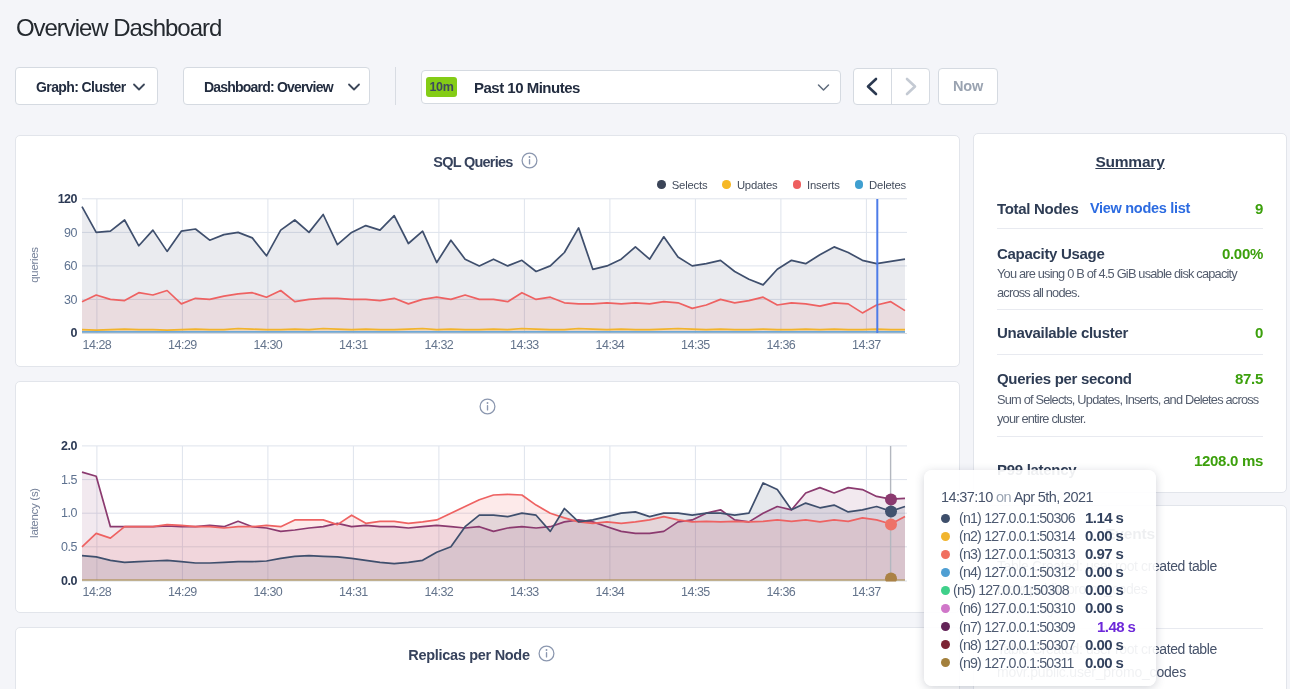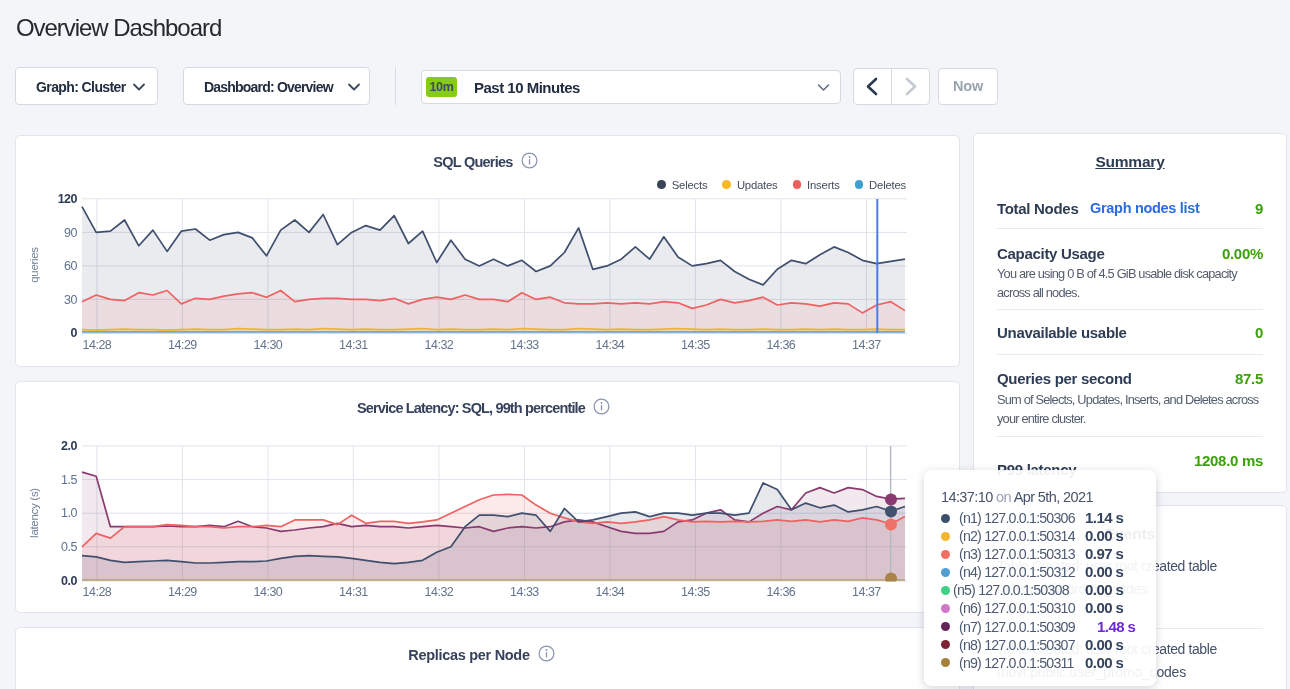--- a/index.html
+++ b/index.html
@@ -55,21 +55,21 @@
 <div class="card" style="left:15px; top:627px; width:945px; height:120px;"></div>
 
 <div class="abs" style="left:15px; top:152px; width:945px; text-align:center; padding-right:4px;">
   <span style="font-size:14.5px; font-weight:bold; color:#36425c; letter-spacing:-0.75px; vertical-align:middle;">SQL Queries</span><span style="display:inline-block; width:8px;"></span><svg width="17" height="17" style="vertical-align:middle; margin-top:-2px;">
       <circle cx="8.5" cy="8.5" r="7.4" fill="none" stroke="#8b97af" stroke-width="1.25"></circle>
       <circle cx="8.5" cy="5" r="0.95" fill="#8b97af"></circle>
       <rect x="7.85" y="7" width="1.35" height="5.6" rx="0.65" fill="#8b97af"></rect>
     </svg>
 </div>
 <div class="abs" style="left:15px; top:398px; width:945px; text-align:center; padding-right:8px;">
-  <span style="font-size:14.5px; font-weight:bold; color:#36425c; letter-spacing:-0.85px; vertical-align:middle;">Service Latency: SQL, 99th percentile</span><span style="display:inline-block; width:8px;"></span><svg width="17" height="17" style="vertical-align:middle; margin-top:-2px;">
+  <span style="display:inline-block; width:8px;"></span><svg width="17" height="17" style="vertical-align:middle; margin-top:-2px;">
       <circle cx="8.5" cy="8.5" r="7.4" fill="none" stroke="#8b97af" stroke-width="1.25"></circle>
       <circle cx="8.5" cy="5" r="0.95" fill="#8b97af"></circle>
       <rect x="7.85" y="7" width="1.35" height="5.6" rx="0.65" fill="#8b97af"></rect>
     </svg>
 </div>
 <div class="abs" style="left:15px; top:645px; width:945px; text-align:center; padding-right:12px;">
   <span style="font-size:14.5px; font-weight:bold; color:#36425c; letter-spacing:-0.3px; vertical-align:middle;">Replicas per Node</span><span style="display:inline-block; width:8px;"></span><svg width="17" height="17" style="vertical-align:middle; margin-top:-2px;">
       <circle cx="8.5" cy="8.5" r="7.4" fill="none" stroke="#8b97af" stroke-width="1.25"></circle>
       <circle cx="8.5" cy="5" r="0.95" fill="#8b97af"></circle>
       <rect x="7.85" y="7" width="1.35" height="5.6" rx="0.65" fill="#8b97af"></rect>
@@ -168,28 +168,28 @@
 <text x="594.9" y="215" text-anchor="middle" font-size="12.5" fill="#64748c" letter-spacing="-0.5">14:34</text>
 <text x="680.4" y="215" text-anchor="middle" font-size="12.5" fill="#64748c" letter-spacing="-0.5">14:35</text>
 <text x="765.9" y="215" text-anchor="middle" font-size="12.5" fill="#64748c" letter-spacing="-0.5">14:36</text>
 <text x="851.4" y="215" text-anchor="middle" font-size="12.5" fill="#64748c" letter-spacing="-0.5">14:37</text>
 <text x="23" y="132" text-anchor="middle" font-size="11.5" fill="#76829a" letter-spacing="-0.3" transform="rotate(-90 23 132)">latency (s)</text>
 </svg>
 
 <div class="card" style="left:973px; top:133px; width:314px; height:360px;"></div>
 <div class="abs" style="left:973px; top:153px; width:314px; text-align:center; font-weight:bold; font-size:15.5px; color:#2e3c54; letter-spacing:-0.2px;text-decoration:underline;">Summary</div>
 <div class="abs glabel" style="left:997px; top:200px;">Total Nodes</div>
-<div class="abs" style="left:1090px; top:200px; font-weight:bold; font-size:14.5px; color:#2c6be1; letter-spacing:-0.3px;">Graph nodes list</div>
+<div class="abs" style="left:1090px; top:200px; font-weight:bold; font-size:14.5px; color:#2c6be1; letter-spacing:-0.3px;">View nodes list</div>
 <div class="abs gval" style="top:200px;">9</div>
 <div class="divline" style="left:997px; top:228px; width:266px;"></div>
 <div class="abs glabel" style="left:997px; top:245px;">Capacity Usage</div>
 <div class="abs gval" style="top:245px;">0.00%</div>
 <div class="abs gdesc" style="left:997px; top:264px; width:260px;"><span style="white-space:nowrap;">You are using 0 B of 4.5 GiB usable disk capacity</span><br><span style="white-space:nowrap;">across all nodes.</span></div>
 <div class="divline" style="left:997px; top:309px; width:266px;"></div>
-<div class="abs glabel" style="left:997px; top:324px;">Unavailable usable</div>
+<div class="abs glabel" style="left:997px; top:324px;">Unavailable cluster</div>
 <div class="abs gval" style="top:324px;">0</div>
 <div class="divline" style="left:997px; top:354px; width:266px;"></div>
 <div class="abs glabel" style="left:997px; top:370px;">Queries per second</div>
 <div class="abs gval" style="top:370px;text-align:center;">87.5</div>
 <div class="abs gdesc" style="left:997px; top:390px; width:264px;"><span style="white-space:nowrap;">Sum of Selects, Updates, Inserts, and Deletes across</span><br><span style="white-space:nowrap;">your entire cluster.</span></div>
 <div class="divline" style="left:997px; top:436px; width:266px;"></div>
 <div class="abs glabel" style="left:997px; top:426px;margin-top:35px;">P99 latency</div>
 <div class="abs gval" style="top:452px;">1208.0 ms</div>
 
 <div class="card" style="left:973px; top:505px; width:314px; height:300px;"></div>

